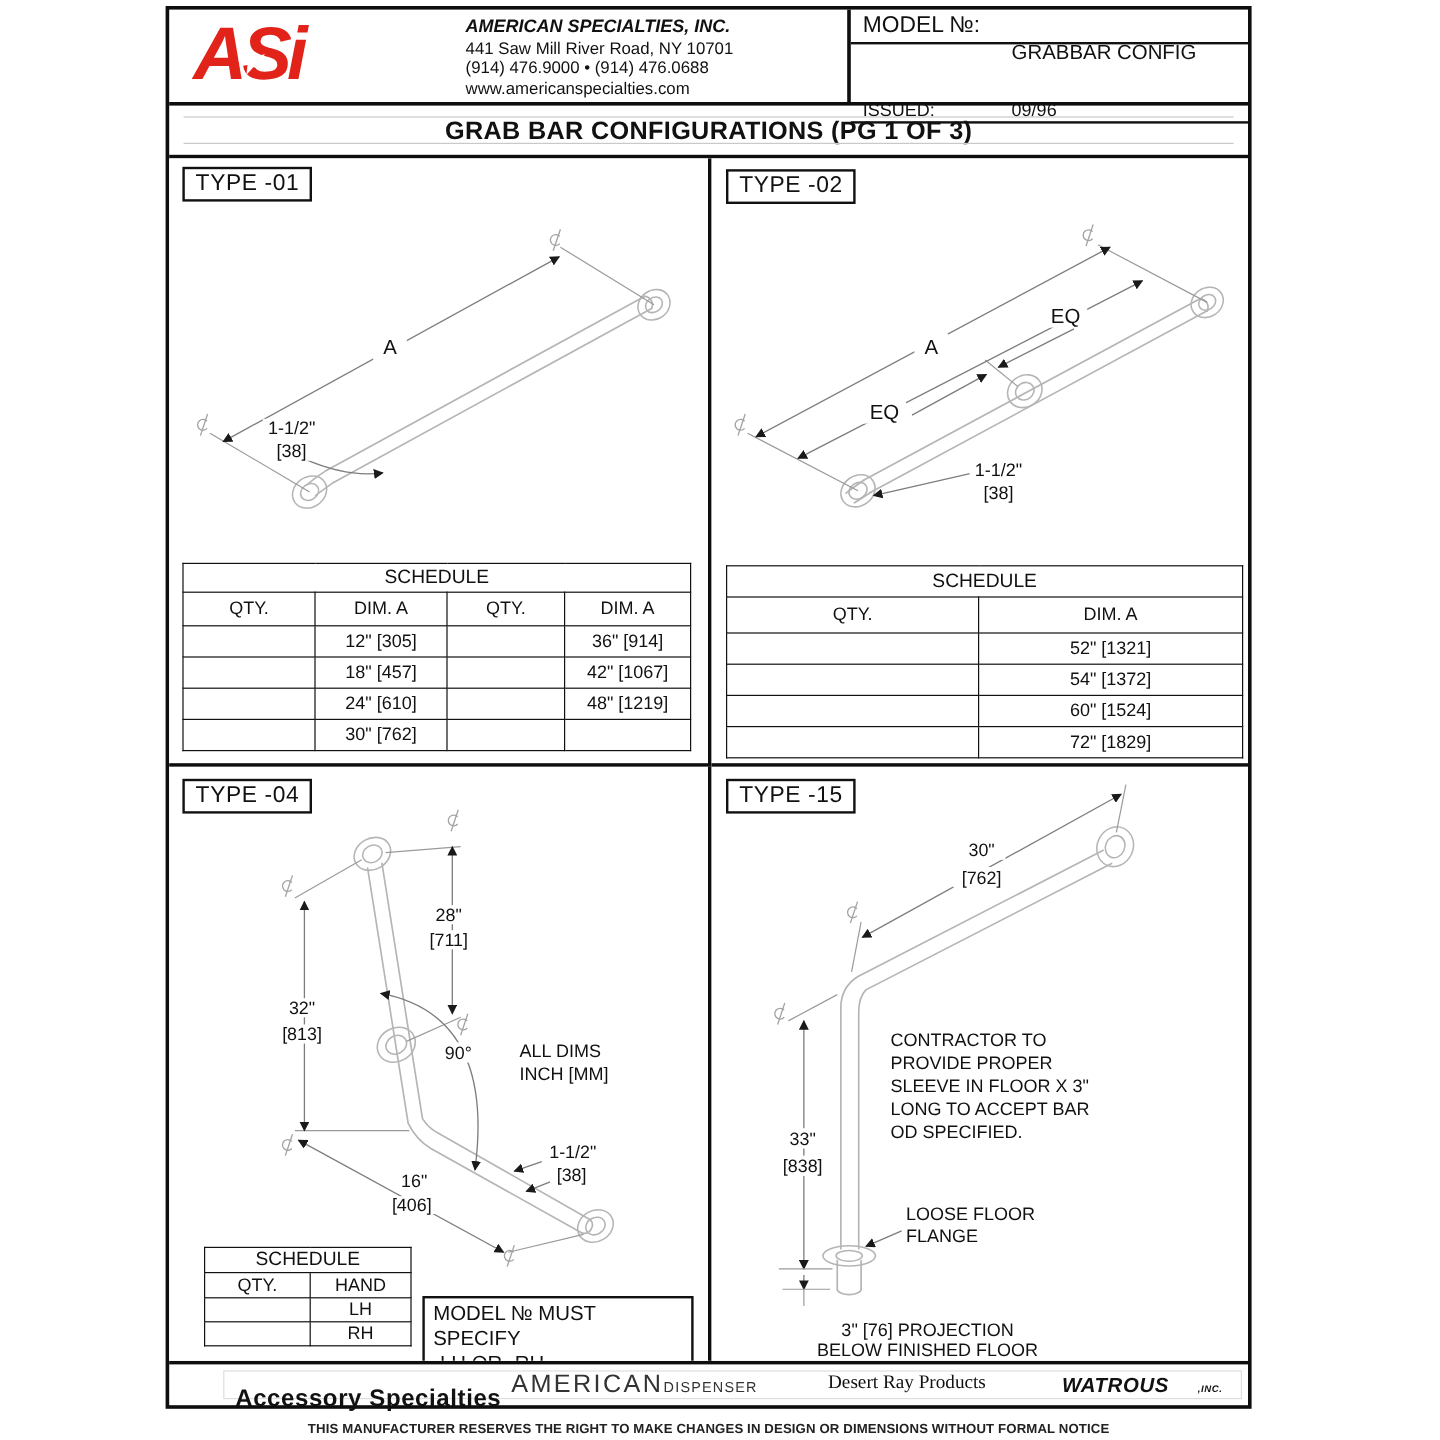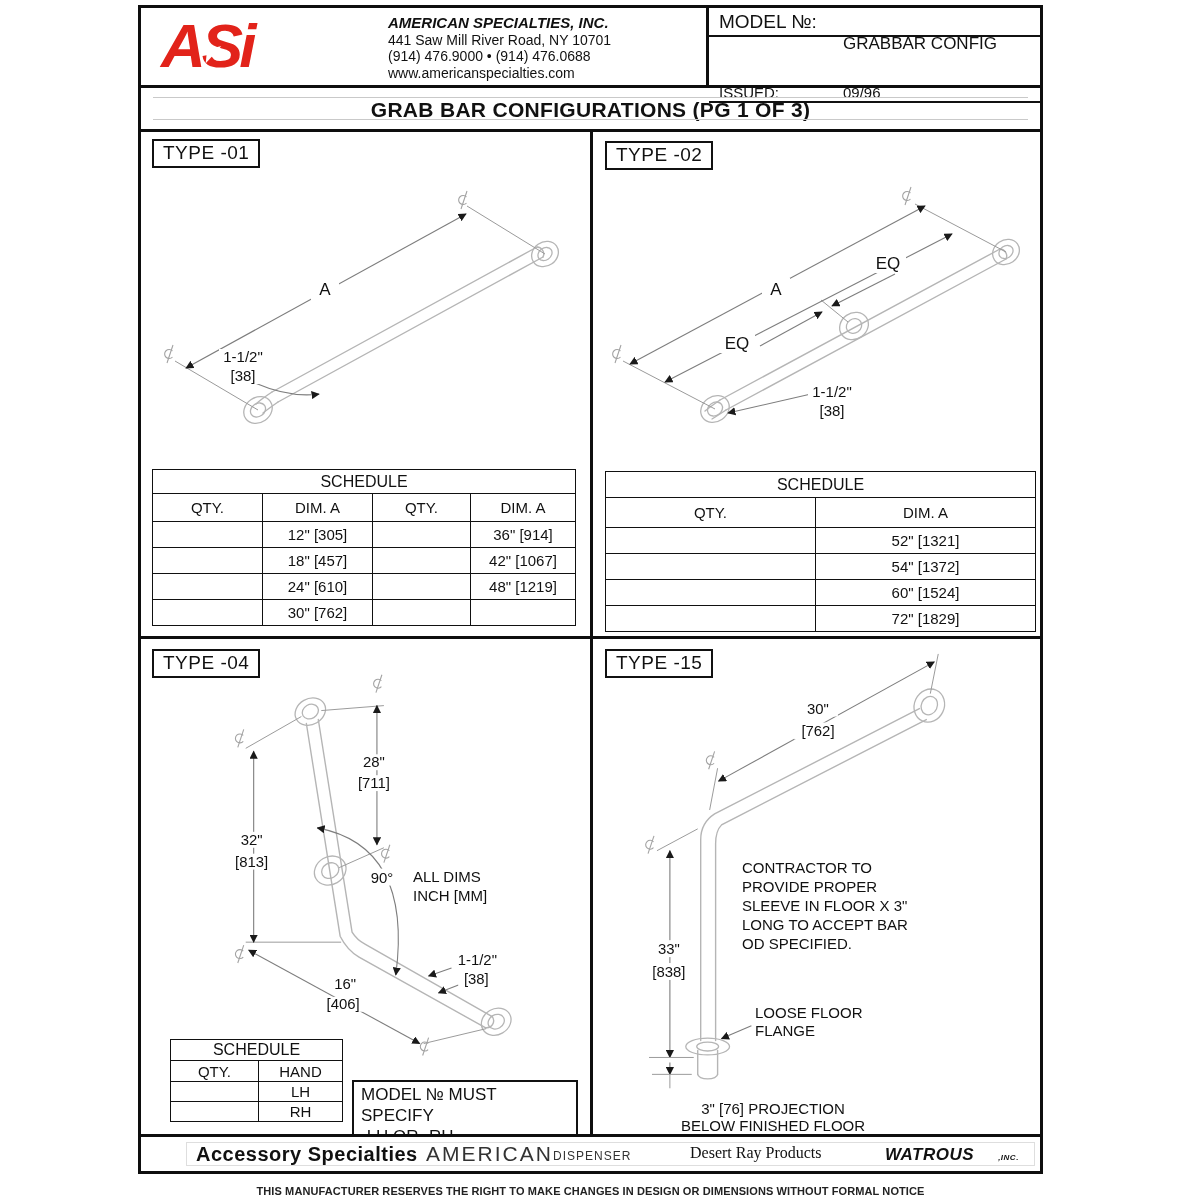--- a/index.html
+++ b/index.html
@@ -57,21 +57,21 @@
   .ext { stroke:#9a9a9a; stroke-width:1; fill:none; }
   .dim { stroke:#7d7d7d; stroke-width:1.1; fill:none; }
   .cl { stroke:#a3a3a3; stroke-width:1.1; fill:none; }
   text.dimtext { font-size:15px; fill:#111; text-anchor:middle; }
   text.biglabel { font-size:17px; fill:#111; text-anchor:middle; }
   .lbg { fill:#ffffff; }
 
   
   .brands { height:34px; position:relative; }
   .brands .innerbox { position:absolute; left:45px; top:5px; width:849px; height:24px; border:1px solid #dedede; }
-  .b-accessory { position:absolute; left:55px; top:6px; font-size:20px; font-weight:bold; letter-spacing:0.5px; }
+  .b-accessory { position:absolute; left:55px; top:18px; font-size:20px; font-weight:bold; letter-spacing:0.5px; }
   .b-american { position:absolute; left:285px; top:5px; font-size:21px; letter-spacing:2px; color:#333; }
   .b-dispenser { position:absolute; left:412px; top:12px; font-size:12px; letter-spacing:1px; color:#333; }
   .b-desert { position:absolute; left:549px; top:7px; font-size:16px; font-family:"Liberation Serif","DejaVu Serif",serif; }
   .b-watrous { position:absolute; left:744px; top:8px; font-size:17px; font-weight:900; font-style:italic; letter-spacing:0.5px; }
   .b-watrous-suffix { font-size:8px; font-weight:bold;margin-left:24px; }
 
   .disclaimer { position:absolute; left:138px; top:1185px; width:905px; text-align:center;
                 font-size:11px; font-weight:bold; color:#222; letter-spacing:0.1px; }
 </style>
 </head>
@@ -326,21 +326,21 @@
             <text x="337" y="328" class="dimtext">1-1/2"</text>
             <rect x="318" y="334" width="36" height="16" class="lbg"></rect>
             <text x="336" y="347" class="dimtext">[38]</text>
             <use href="#clsym" transform="translate(238,45)"></use>
             <use href="#clsym" transform="translate(246,216)"></use>
             <use href="#clsym" transform="translate(99,100)"></use>
             <use href="#clsym" transform="translate(99,317)"></use>
             <use href="#clsym" transform="translate(285,410)"></use>
           </g>
         </svg>
-        <div class="notetext" style="left:272px; top:228px;">
+        <div class="notetext" style="left:292px; top:228px;">
           <div>ALL DIMS</div>
           <div>INCH [MM]</div>
         </div>
         <table class="sched" style="left:29px; top:400px; width:172px;">
           <colgroup>
               <col style="width:88px">
               <col style="width:84px">
             </colgroup>
           <tbody>
               <tr class="t-title" style="height:21px;">

